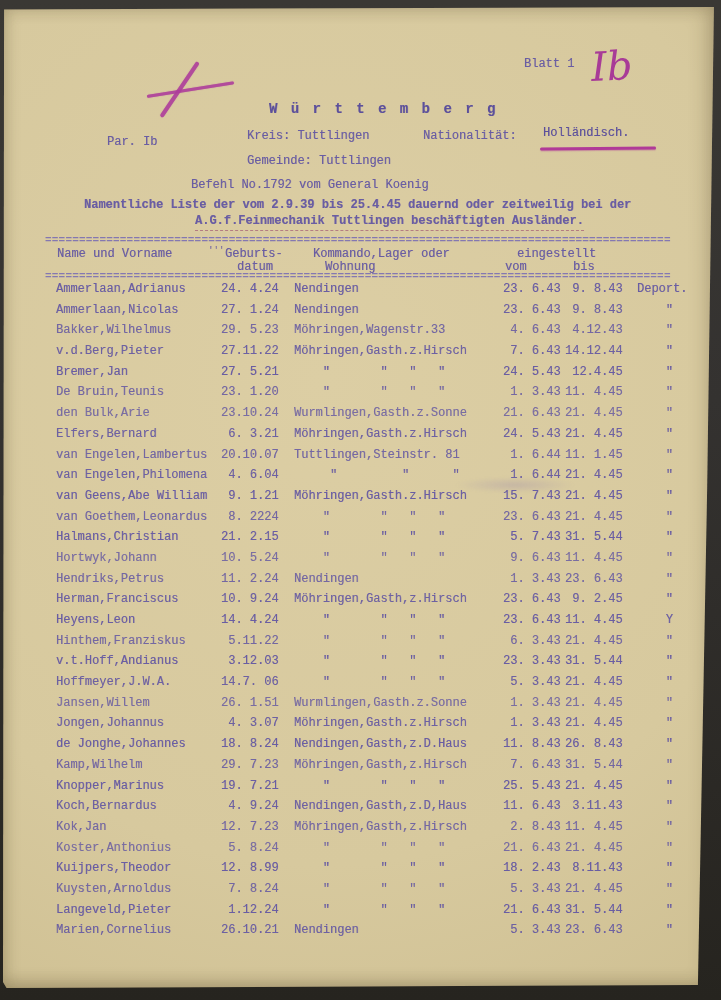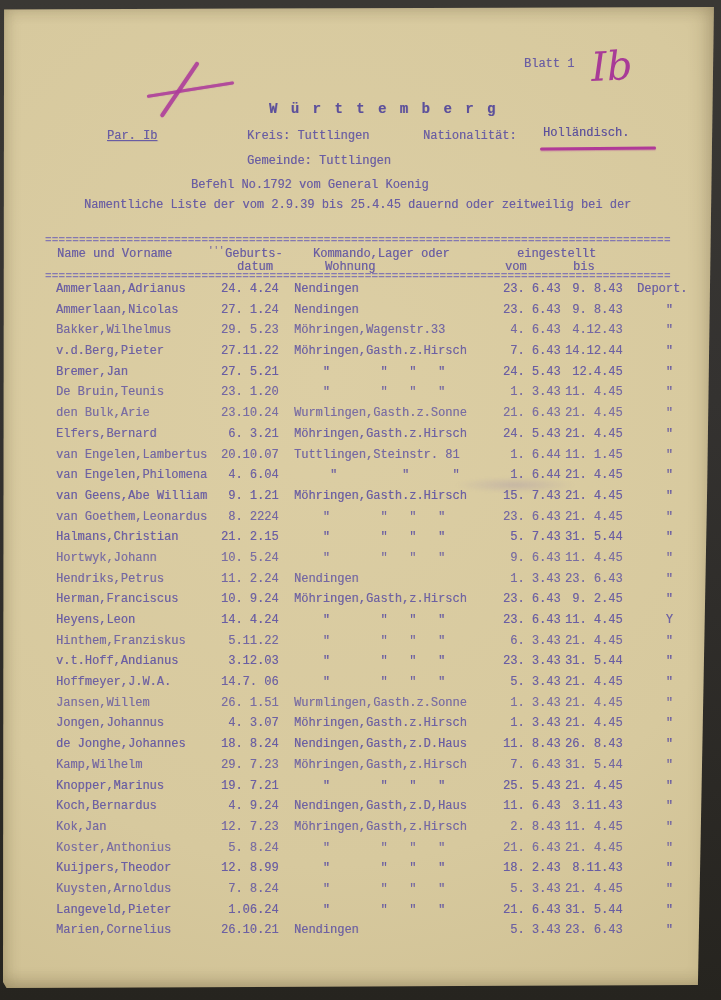--- a/index.html
+++ b/index.html
@@ -14,21 +14,21 @@
       radial-gradient(ellipse 120% 90% at 45% 38%, #dccea4 0%, #d7c99e 55%, #cfc093 82%, #c6b688 100%);
     clip-path:polygon(0.15% 0.25%, 99.85% 0%, 98.9% 49%, 97.6% 99.7%, 0.5% 100%, 0% 99.4%);
     box-shadow:inset -10px 0 18px rgba(60,45,20,0.18), inset 0 -8px 14px rgba(60,45,20,0.15), inset 6px 4px 14px rgba(60,45,20,0.10);
   }
   .t{ position:absolute; white-space:pre; color:#695da3;
       text-shadow:0.4px 0.4px 0.6px rgba(95,80,160,0.45); font-size:12px; line-height:14px;}
   .dark{ color:#5c509b; }
   .faint{ opacity:.82; }
   .title{ font-weight:bold; font-size:14px; letter-spacing:2.5px;
           text-underline-offset:4px; text-decoration-thickness:1.5px;}
-  .listline{ font-weight:normal; }
+  .listline{ font-weight:bold; }
   .underline2{ border-bottom:1px dashed rgba(150,60,105,0.55); padding-bottom:2px;}
   .divider{ position:absolute; width:652px; overflow:hidden; height:12px;
             font-size:11px; font-weight:bold; color:#7d71b3; opacity:.92; letter-spacing:0.2px; white-space:pre;}
   .nat-underline{ position:absolute; height:3px; background:#b03a98; border-radius:2px;
                   box-shadow:0 1px 1px rgba(176,58,152,.35); transform:rotate(-0.6deg);}
   .hand{ color:#a83b97; }
   .stroke{ position:absolute; background:#ad3d9b; border-radius:3px; opacity:.9;
            box-shadow:0 0 1px rgba(173,61,155,.6);}
   .ib{ font-family:"DejaVu Serif",serif; font-style:italic; font-size:40px;
        transform:rotate(-3deg); text-shadow:none; font-weight:normal;}
@@ -58,31 +58,32 @@
 
   <div>
     <div class="stroke" style="left:158px;top:108px;width:66px;height:3.5px;transform:rotate(-56deg);transform-origin:left center;"></div>
     <div class="stroke" style="left:144px;top:88px;width:88px;height:3px;transform:rotate(-9deg);transform-origin:left center;"></div>
   </div>
 
   <div class="t hand ib" style="left:588px;top:52px;">Ib</div>
 
   <div class="t dark title" style="left:266px;top:95px;">W ü r t t e m b e r g</div>
 
-  <div class="t" style="left:104px;top:122px;text-decoration:underline;">Par. Ib</div>
+  <div class="t" style="left:104px;top:128px;">Par. Ib</div>
   <div class="t" style="left:244px;top:122px;">Kreis: Tuttlingen</div>
   <div class="t" style="left:420px;top:122px;">Nationalität:</div>
   <div class="t dark" style="left:540px;top:119px;">Holländisch.</div>
   <div class="nat-underline" style="left:537px;top:140px;width:116px;"></div>
 
   <div class="t" style="left:244px;top:147px;">Gemeinde: Tuttlingen</div>
 
   <div class="t" style="left:188px;top:171px;">Befehl No.1792 vom General Koenig</div>
 
   <div class="t listline" style="left:81px;top:191px;">Namentliche Liste der vom 2.9.39 bis 25.4.45 dauernd oder zeitweilig bei der</div>
+  <div class="t listline underline2" style="left:192px;top:207px;">A.G.f.Feinmechanik Tuttlingen beschäftigten Ausländer.</div>
 
   <div class="divider" style="left:42px;top:227px;">============================================================================================</div>
 
   <div class="t" style="left:54px;top:240px;">Name und Vorname</div>
   <div class="t faint" style="left:205px;top:237px;font-size:9px;">'''</div>
   <div class="t" style="left:222px;top:240px;text-align:center;">Geburts-</div>
   <div class="t" style="left:310px;top:240px;">Kommando,Lager oder</div>
   <div class="t" style="left:514px;top:240px;">eingestellt</div>
 
   <div class="t" style="left:234px;top:253px;">datum</div>
@@ -360,21 +361,21 @@
     <span class="c name">Kuysten,Arnoldus</span>
     <span class="c born"> 7. 8.24</span>
     <span class="c lodging">    "       "   "   "</span>
     <span class="c from"> 5. 3.43</span>
     <span class="c to">21. 4.45</span>
     <span class="c note">    "</span>
   </div>
 
   <div class="row">
     <span class="c name">Langeveld,Pieter</span>
-    <span class="c born"> 1.06.24</span>
+    <span class="c born"> 1.12.24</span>
     <span class="c lodging">    "       "   "   "</span>
     <span class="c from">21. 6.43</span>
     <span class="c to">31. 5.44</span>
     <span class="c note">    "</span>
   </div>
 
   <div class="row">
     <span class="c name">Marien,Cornelius</span>
     <span class="c born">26.10.21</span>
     <span class="c lodging">Nendingen</span>

